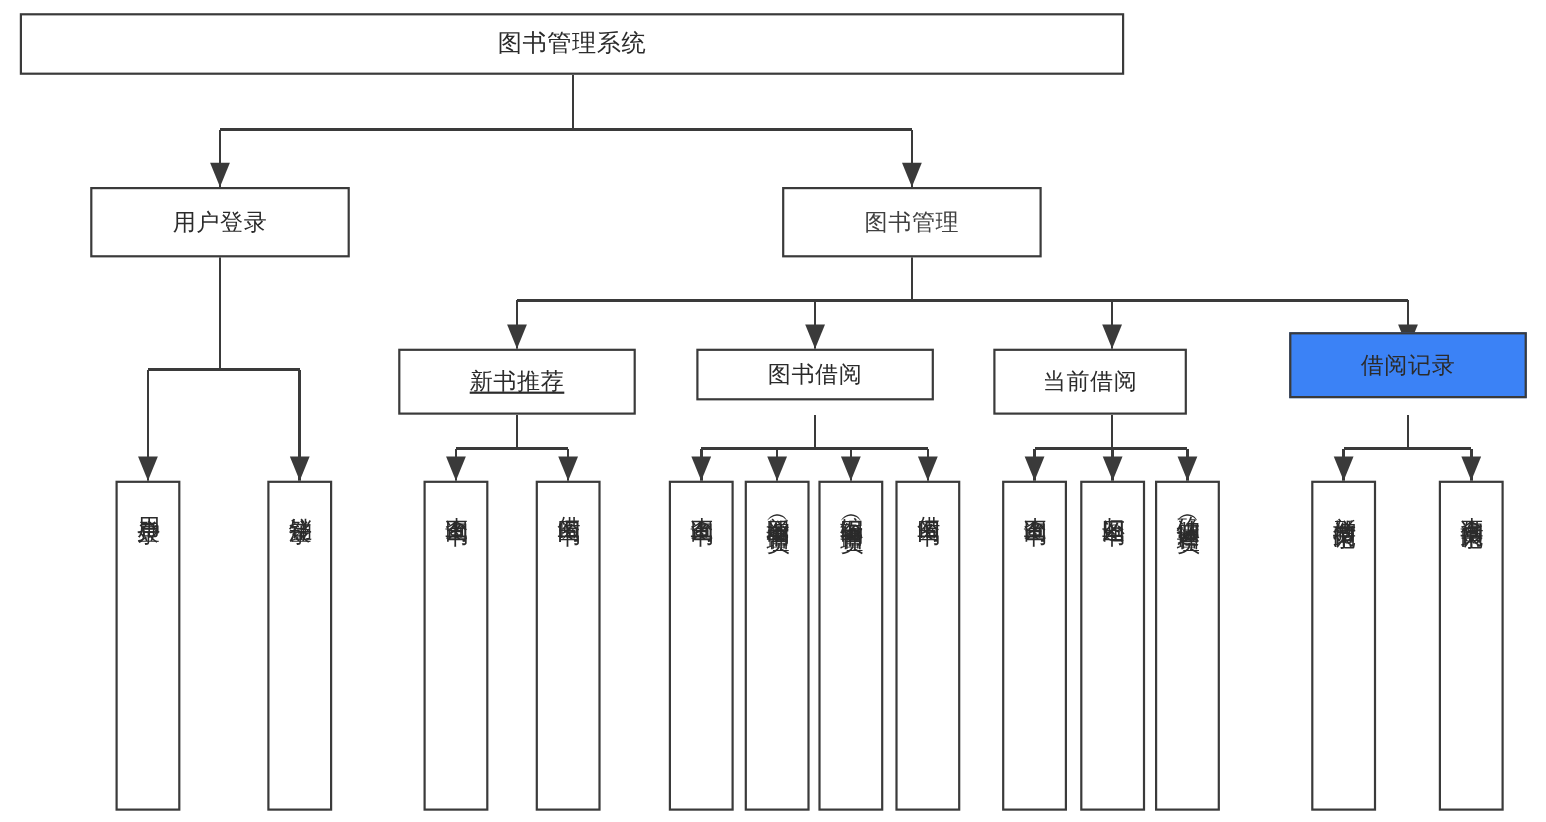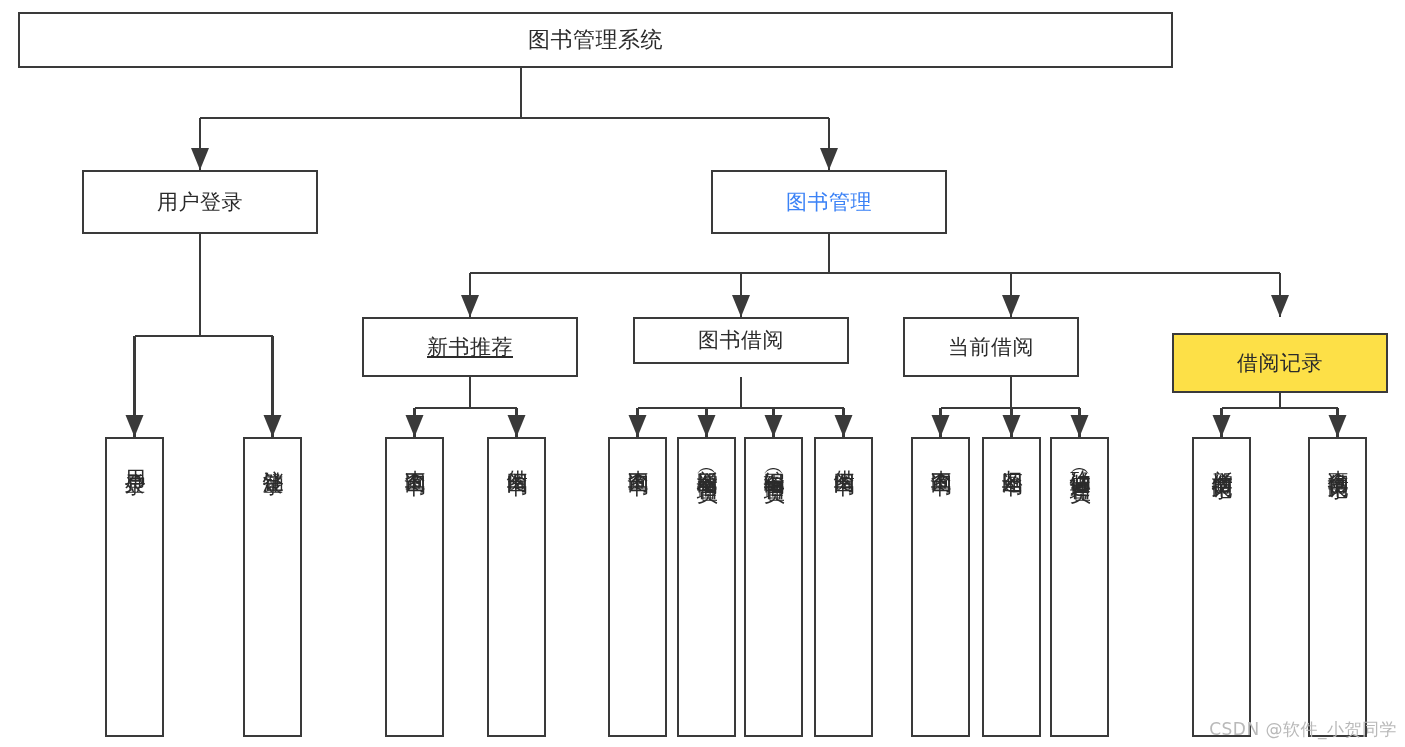--- a/index.html
+++ b/index.html
@@ -112,39 +112,39 @@
       <path d="M1070.5,415 L1088.5,415 L1079.5,437 Z" fill="#3a3a3a"></path>
       <line x1="1280" y1="377" x2="1280" y2="408" stroke="#3a3a3a" stroke-width="2.4" shape-rendering="crispEdges"></line>
       <line x1="1221.5" y1="408" x2="1337.5" y2="408" stroke="#3a3a3a" stroke-width="2.4" shape-rendering="crispEdges"></line>
       <line x1="1221.5" y1="408" x2="1221.5" y2="437" stroke="#3a3a3a" stroke-width="2.4" shape-rendering="crispEdges"></line>
       <path d="M1212.5,415 L1230.5,415 L1221.5,437 Z" fill="#3a3a3a"></path>
       <line x1="1337.5" y1="408" x2="1337.5" y2="437" stroke="#3a3a3a" stroke-width="2.4" shape-rendering="crispEdges"></line>
       <path d="M1328.5,415 L1346.5,415 L1337.5,437 Z" fill="#3a3a3a"></path>
     </svg>
 
   <div id="nodes">
-      <div class="node horiz root" style="left: 18px; top: 12px; width: 1155px; height: 56px; border-color: rgb(58, 58, 58); background: rgb(255, 255, 255); color: rgb(43, 43, 43);">
+      <div class="node horiz root" style="left: 18px; top: 12px; width: 1004px; height: 56px; border-color: rgb(58, 58, 58); background: rgb(255, 255, 255); color: rgb(43, 43, 43);">
         <span class="label">图书管理系统</span>
       </div>
       <div class="node horiz" style="left: 82px; top: 170px; width: 236px; height: 64px; border-color: rgb(58, 58, 58); background: rgb(255, 255, 255); color: rgb(43, 43, 43);">
         <span class="label">用户登录</span>
       </div>
-      <div class="node horiz" style="left: 711px; top: 170px; width: 236px; height: 64px; border-color: rgb(58, 58, 58); background: rgb(255, 255, 255); color: #3b82f6;">
+      <div class="node horiz" style="left: 711px; top: 170px; width: 236px; height: 64px; border-color: rgb(58, 58, 58); background: rgb(255, 255, 255); color: #404040;">
         <span class="label">图书管理</span>
       </div>
       <div class="node horiz" style="left: 362px; top: 317px; width: 216px; height: 60px; border-color: rgb(58, 58, 58); background: rgb(255, 255, 255); color: rgb(43, 43, 43); text-decoration: underline;">
         <span class="label">新书推荐</span>
       </div>
       <div class="node horiz" style="left: 633px; top: 317px; width: 216px; height: 47px; border-color: rgb(58, 58, 58); background: rgb(255, 255, 255); color: rgb(43, 43, 43);">
         <span class="label">图书借阅</span>
       </div>
       <div class="node horiz" style="left: 903px; top: 317px; width: 176px; height: 60px; border-color: rgb(58, 58, 58); background: rgb(255, 255, 255); color: rgb(43, 43, 43);">
         <span class="label">当前借阅</span>
       </div>
-      <div class="node horiz" style="left: 1172px; top: 333px; width: 216px; height: 60px; border-color: rgb(58, 58, 58); background: #fde047; color: rgb(43, 43, 43);">
+      <div class="node horiz" style="left: 1172px; top: 302px; width: 216px; height: 60px; border-color: rgb(58, 58, 58); background: #3b82f6; color: rgb(43, 43, 43);">
         <span class="label">借阅记录</span>
       </div>
       <div class="node vert" style="left: 105px; top: 437px; width: 59px; height: 300px; border-color: rgb(58, 58, 58); background: rgb(255, 255, 255); color: rgb(43, 43, 43);">
         <span class="label">用户登录</span>
       </div>
       <div class="node vert" style="left: 243px; top: 437px; width: 59px; height: 300px; border-color: rgb(58, 58, 58); background: rgb(255, 255, 255); color: rgb(43, 43, 43);">
         <span class="label">注销登录</span>
       </div>
       <div class="node vert" style="left: 385px; top: 437px; width: 59px; height: 300px; border-color: rgb(58, 58, 58); background: rgb(255, 255, 255); color: rgb(43, 43, 43);">
         <span class="label">查询图书</span>
@@ -174,14 +174,13 @@
         <span class="label">确认归还（管理员）</span>
       </div>
       <div class="node vert" style="left: 1192px; top: 437px; width: 59px; height: 300px; border-color: rgb(58, 58, 58); background: rgb(255, 255, 255); color: rgb(43, 43, 43);">
         <span class="label">新增借阅记录</span>
       </div>
       <div class="node vert" style="left: 1308px; top: 437px; width: 59px; height: 300px; border-color: rgb(58, 58, 58); background: rgb(255, 255, 255); color: rgb(43, 43, 43);">
         <span class="label">查询借阅记录</span>
       </div>
     </div>
 
-  <div id="watermark">CSDN @软件_小贺同学</div>
 </div>
 
 </body></html>

